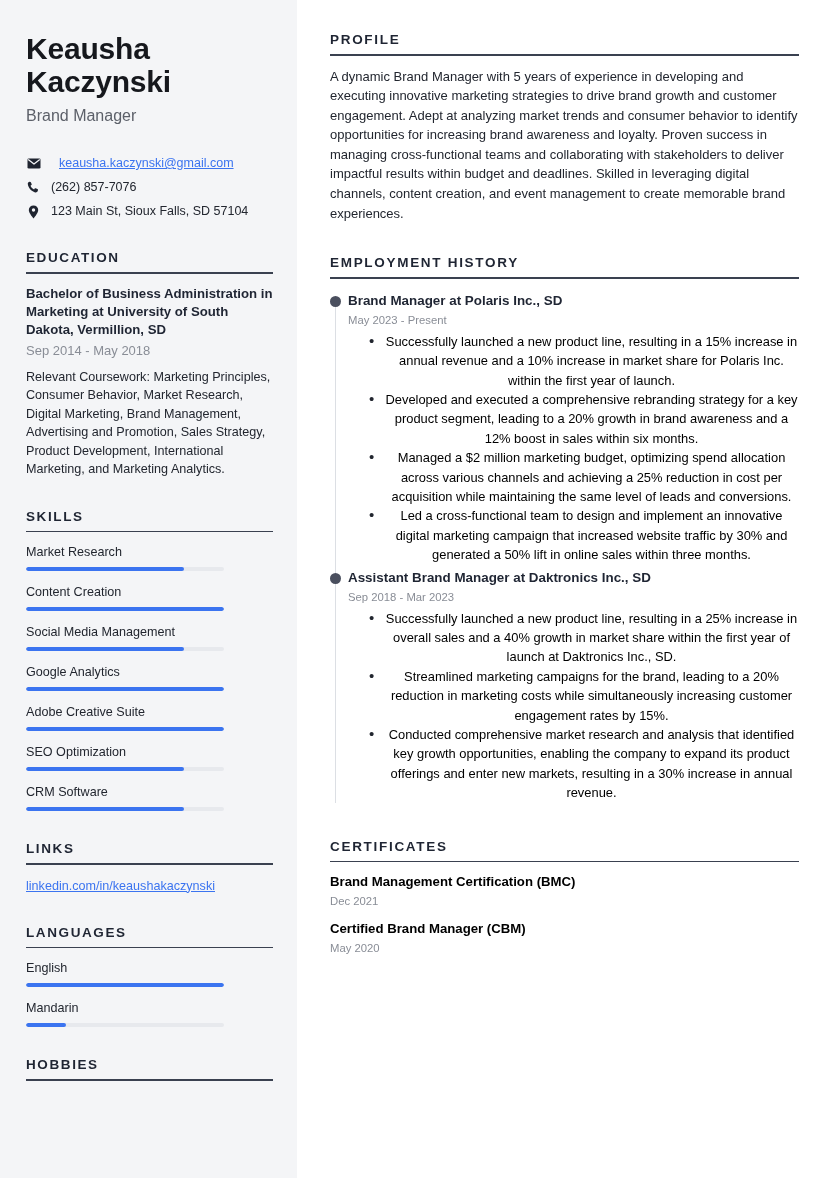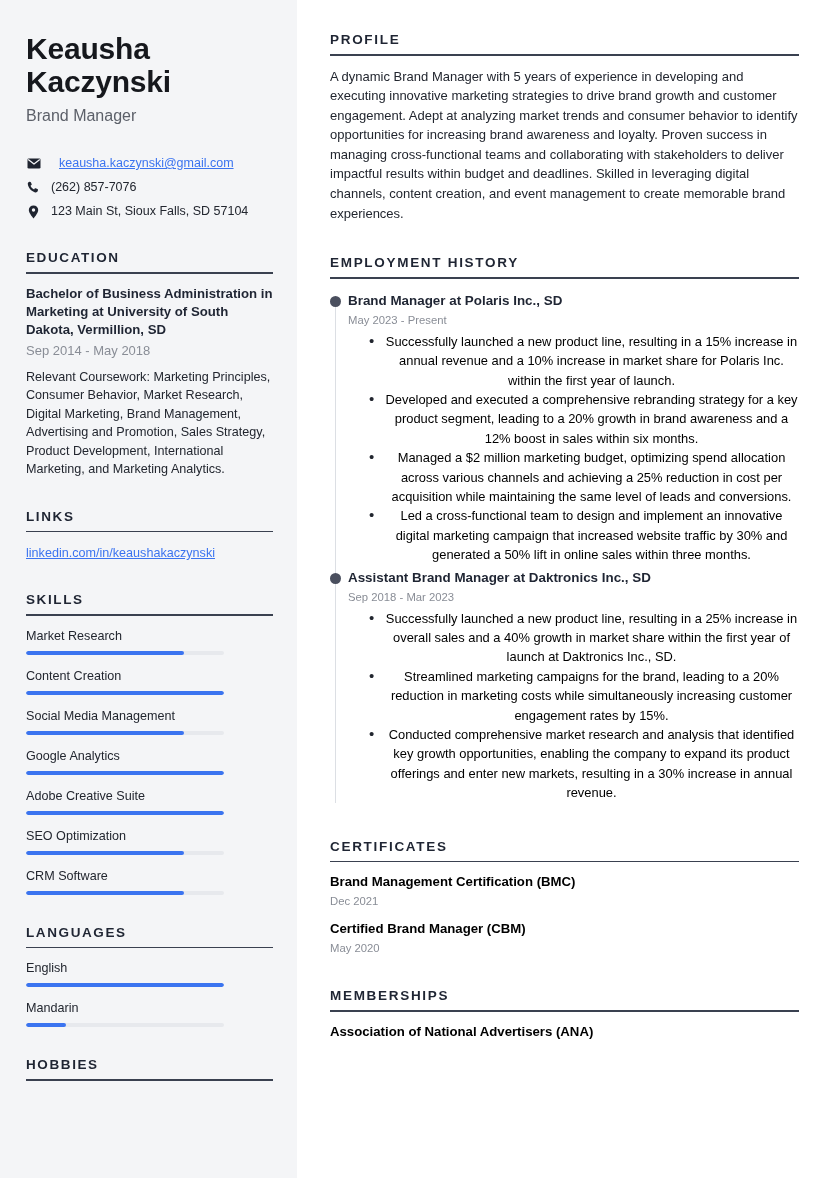--- a/index.html
+++ b/index.html
@@ -292,75 +292,75 @@
       <div class="sec-title">EDUCATION</div>
       <div class="sec-rule"></div>
       <div class="sec-body">
         <div class="edu-degree">Bachelor of Business Administration in Marketing at University of South Dakota, Vermillion, SD</div>
         <div class="edu-date">Sep 2014 - May 2018</div>
         <div class="edu-desc">Relevant Coursework: Marketing Principles, Consumer Behavior, Market Research, Digital Marketing, Brand Management, Advertising and Promotion, Sales Strategy, Product Development, International Marketing, and Marketing Analytics.</div>
       </div>
     </section>
 
     <section class="sec">
+      <div class="sec-title">SKILLS</div>
+      <div class="sec-rule"></div>
+      <div class="sec-body">
+        <div id="skills-list">
+            <div class="bar-item">
+              <div class="bar-label">Market Research</div>
+              <div class="bar-track">
+                <div class="bar-fill" style="width: 80%;"></div>
+              </div>
+            </div>
+            <div class="bar-item">
+              <div class="bar-label">Content Creation</div>
+              <div class="bar-track">
+                <div class="bar-fill" style="width: 100%;"></div>
+              </div>
+            </div>
+            <div class="bar-item">
+              <div class="bar-label">Social Media Management</div>
+              <div class="bar-track">
+                <div class="bar-fill" style="width: 80%;"></div>
+              </div>
+            </div>
+            <div class="bar-item">
+              <div class="bar-label">Google Analytics</div>
+              <div class="bar-track">
+                <div class="bar-fill" style="width: 100%;"></div>
+              </div>
+            </div>
+            <div class="bar-item">
+              <div class="bar-label">Adobe Creative Suite</div>
+              <div class="bar-track">
+                <div class="bar-fill" style="width: 100%;"></div>
+              </div>
+            </div>
+            <div class="bar-item">
+              <div class="bar-label">SEO Optimization</div>
+              <div class="bar-track">
+                <div class="bar-fill" style="width: 80%;"></div>
+              </div>
+            </div>
+            <div class="bar-item">
+              <div class="bar-label">CRM Software</div>
+              <div class="bar-track">
+                <div class="bar-fill" style="width: 80%;"></div>
+              </div>
+            </div>
+          </div>
+      </div>
+    </section>
+
+    <section class="sec">
       <div class="sec-title">LINKS</div>
       <div class="sec-rule"></div>
       <div class="sec-body">
         <a class="side-link" href="#">linkedin.com/in/keaushakaczynski</a>
-      </div>
-    </section>
-
-    <section class="sec">
-      <div class="sec-title">SKILLS</div>
-      <div class="sec-rule"></div>
-      <div class="sec-body">
-        <div id="skills-list">
-            <div class="bar-item">
-              <div class="bar-label">Market Research</div>
-              <div class="bar-track">
-                <div class="bar-fill" style="width: 80%;"></div>
-              </div>
-            </div>
-            <div class="bar-item">
-              <div class="bar-label">Content Creation</div>
-              <div class="bar-track">
-                <div class="bar-fill" style="width: 100%;"></div>
-              </div>
-            </div>
-            <div class="bar-item">
-              <div class="bar-label">Social Media Management</div>
-              <div class="bar-track">
-                <div class="bar-fill" style="width: 80%;"></div>
-              </div>
-            </div>
-            <div class="bar-item">
-              <div class="bar-label">Google Analytics</div>
-              <div class="bar-track">
-                <div class="bar-fill" style="width: 100%;"></div>
-              </div>
-            </div>
-            <div class="bar-item">
-              <div class="bar-label">Adobe Creative Suite</div>
-              <div class="bar-track">
-                <div class="bar-fill" style="width: 100%;"></div>
-              </div>
-            </div>
-            <div class="bar-item">
-              <div class="bar-label">SEO Optimization</div>
-              <div class="bar-track">
-                <div class="bar-fill" style="width: 80%;"></div>
-              </div>
-            </div>
-            <div class="bar-item">
-              <div class="bar-label">CRM Software</div>
-              <div class="bar-track">
-                <div class="bar-fill" style="width: 80%;"></div>
-              </div>
-            </div>
-          </div>
       </div>
     </section>
 
     <section class="sec">
       <div class="sec-title">LANGUAGES</div>
       <div class="sec-rule"></div>
       <div class="sec-body">
         <div id="languages-list">
             <div class="bar-item">
               <div class="bar-label">English</div>
@@ -433,27 +433,16 @@
               <div class="cert-date">Dec 2021</div>
             </div>
             <div class="cert-item">
               <div class="cert-name">Certified Brand Manager (CBM)</div>
               <div class="cert-date">May 2020</div>
             </div>
           </div>
       </div>
     </section>
 
-    <section class="sec">
-      <div class="sec-title">MEMBERSHIPS</div>
-      <div class="sec-rule"></div>
-      <div class="sec-body">
-        <div id="memberships-list">
-            <div class="cert-item">
-              <div class="cert-name">Association of National Advertisers (ANA)</div>
-            </div>
-          </div>
-      </div>
-    </section>
 
   </main>
 
 </div>
 
 </body></html>

